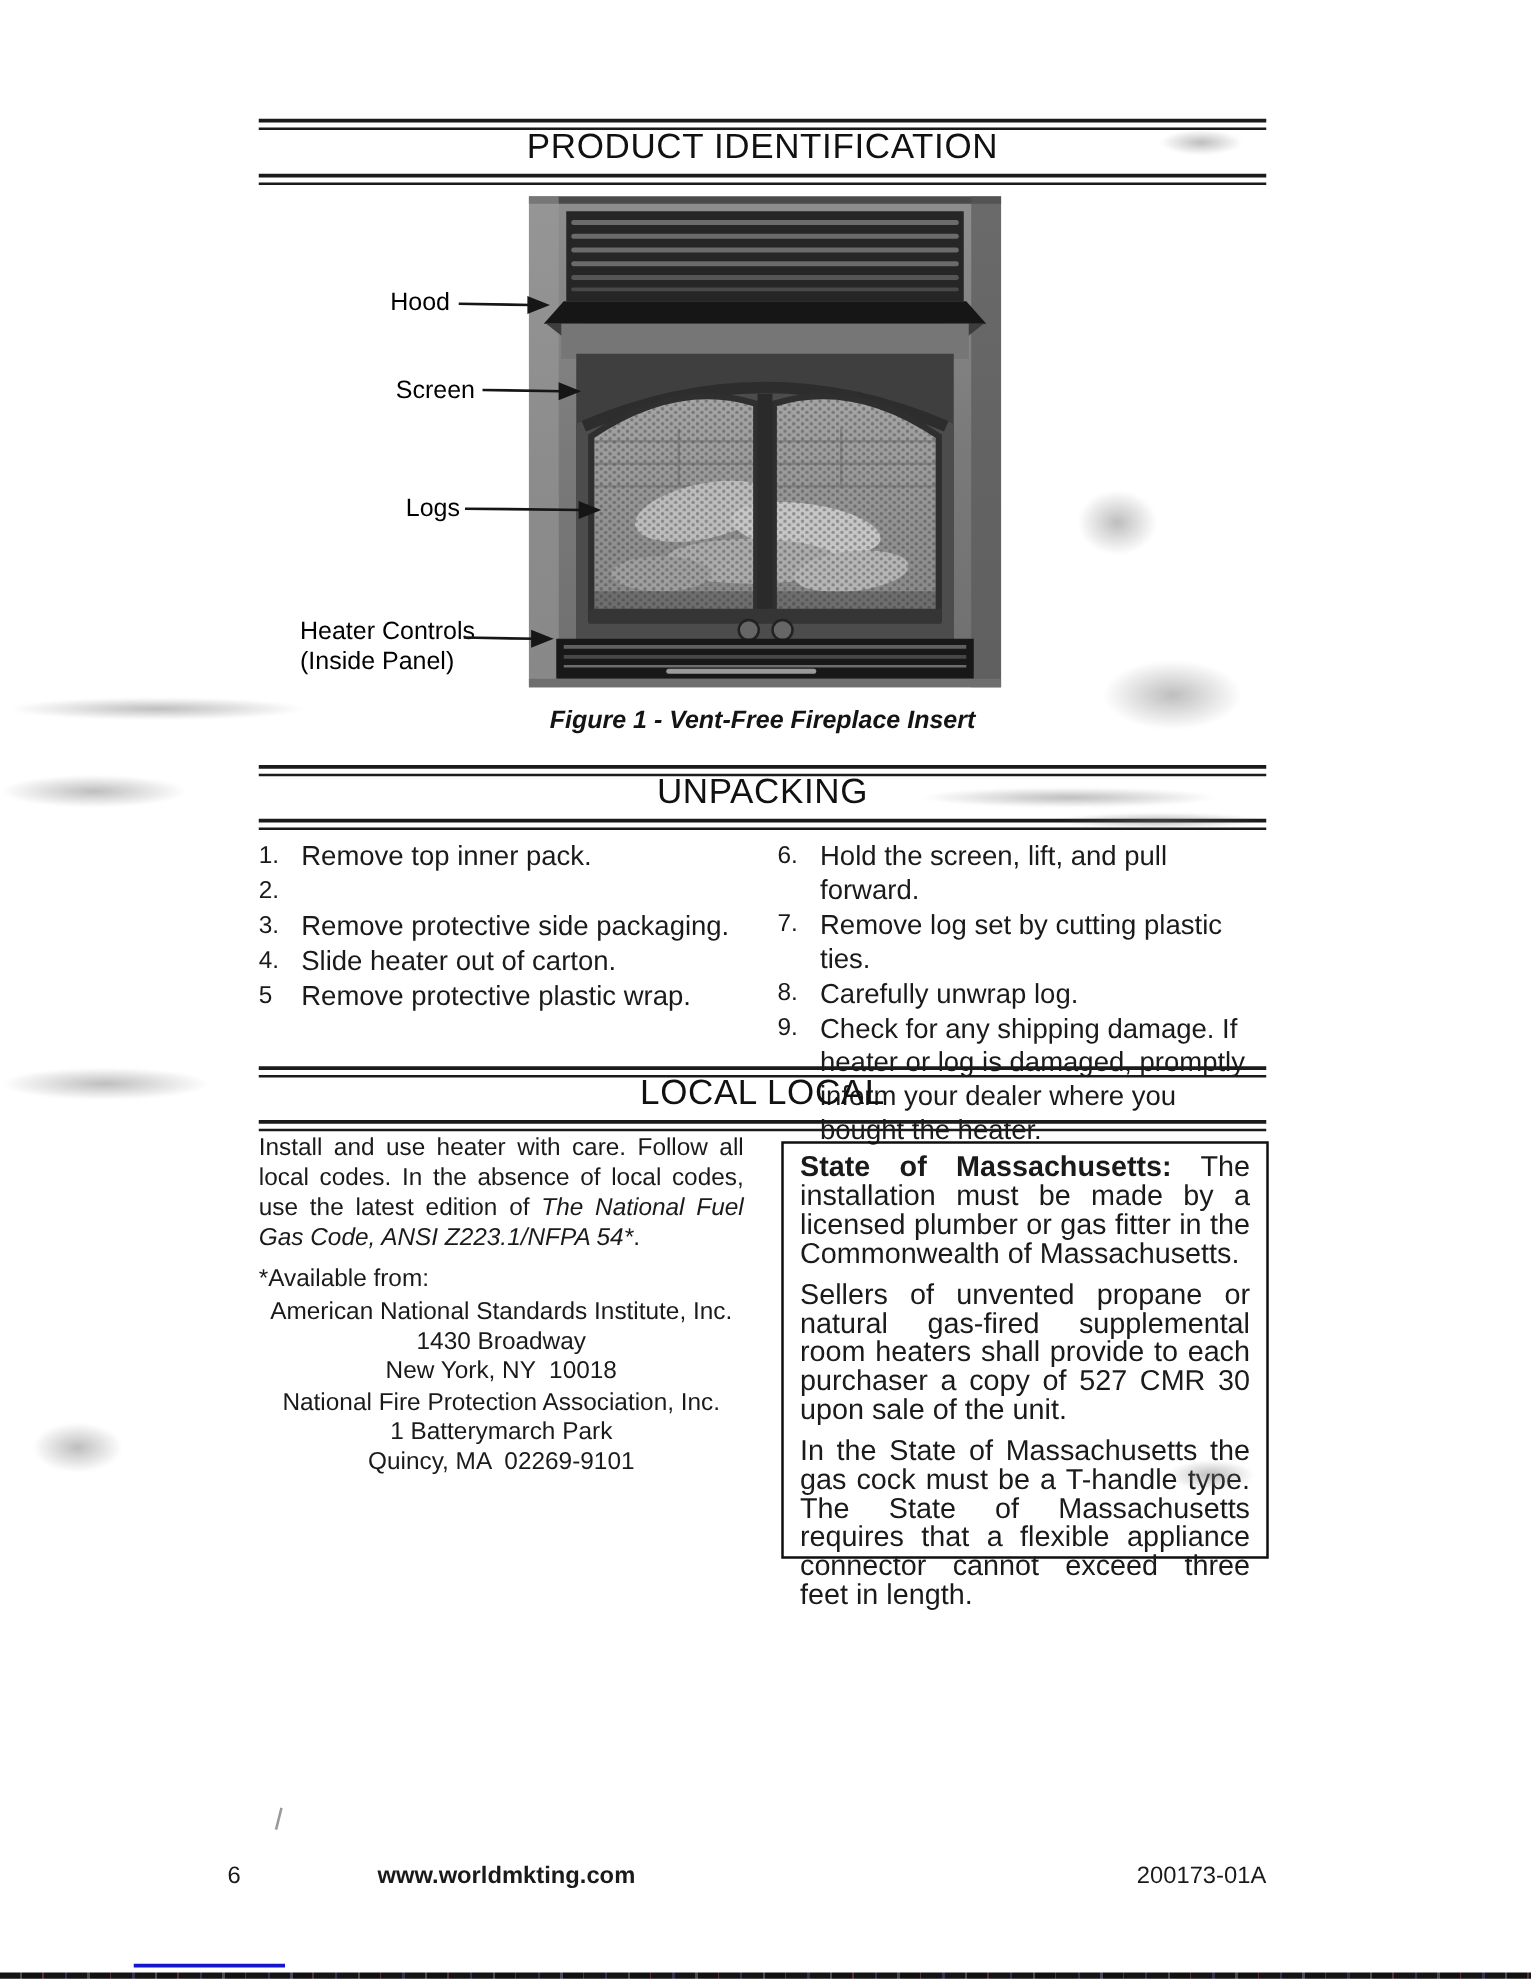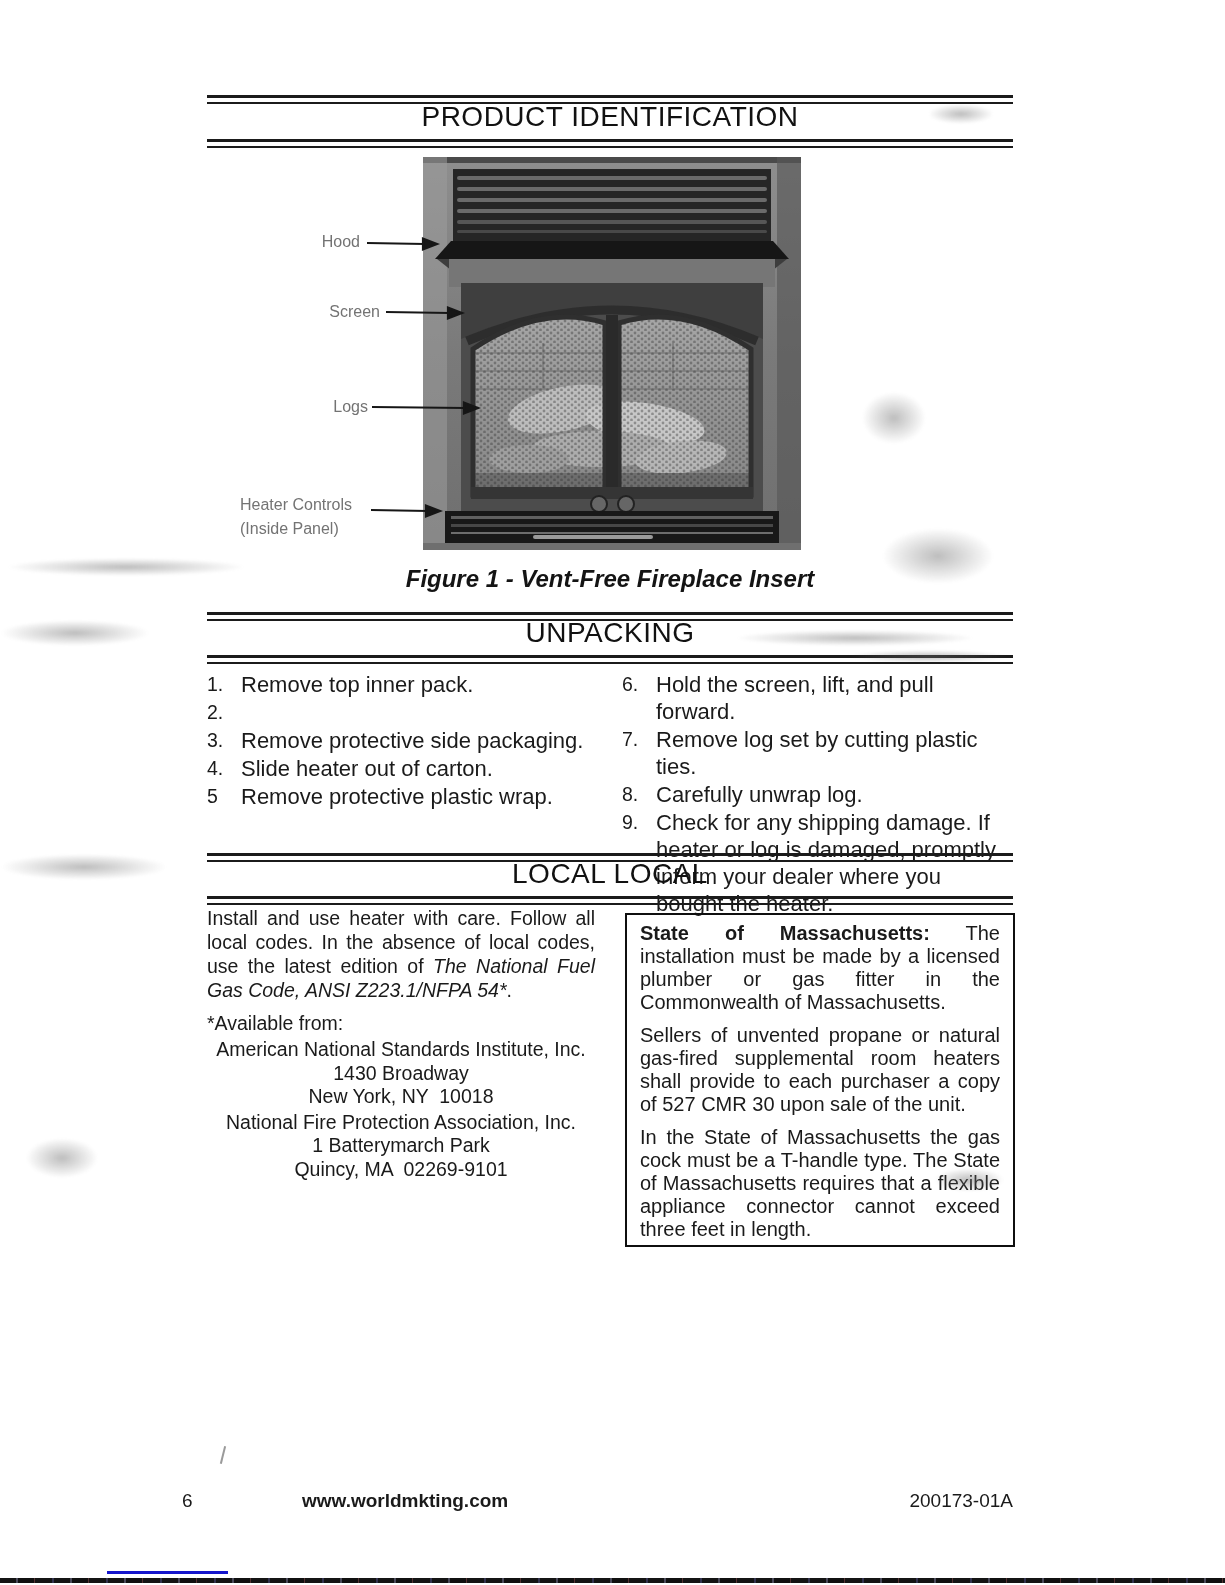--- a/index.html
+++ b/index.html
@@ -12,44 +12,44 @@
   .dblrule{
     position:absolute;left:207px;width:806px;height:4px;
     border-top:3px solid #1b1b1b;border-bottom:2px solid #1b1b1b;
   }
   .sec-title{
     position:absolute;left:207px;width:806px;text-align:center;
     font-weight:normal;font-size:28px;letter-spacing:.5px;color:#111;
   }
   
   .fig-label{
-    position:absolute;font-size:16px;color:#737373;line-height:24px;
+    position:absolute;font-size:20px;color:#000000;line-height:24px;
   }
   .r{text-align:right;}
   .fig-caption{
     position:absolute;left:207px;width:806px;text-align:center;
-    font-weight:bold;font-style:italic;font-size:24px;color:#141414;
+    font-weight:bold;font-style:italic;font-size:20px;color:#141414;
   }
   
   .steps-col{position:absolute;top:0;}
   .step{display:flex;margin:0 0 1px 0;}
   .step .num{width:34px;flex:0 0 34px;font-size:19.5px;line-height:27px;}
   .step .txt{font-size:22px;line-height:27px;}
   
   .just{text-align:justify;}
   .lc-left{position:absolute;left:207px;top:906px;width:388px;font-size:19.5px;line-height:24px;}
   .lc-left p{margin:0;}
   .it{font-style:italic;}
   .addr{line-height:23.5px;}
   .ctr{text-align:center;}
   .pre{white-space:pre-wrap;}
   .ma-box{
     position:absolute;left:625px;top:913px;width:390px;height:334px;
     border:2.5px solid #0f0f0f;box-sizing:border-box;
-    padding:7px 13px 0 13px;font-size:20px;line-height:23px;
+    padding:7px 13px 0 13px;font-size:23px;line-height:23px;
   }
   .ma-box p{margin:0 0 10px 0;}
   
   .footer{
     position:absolute;left:182px;top:1490px;width:831px;
     display:flex;align-items:baseline;font-size:19px;
   }
   .footer .pgnum{width:120px;}
   .footer .url{flex:1;text-align:left;font-weight:bold;}
   .footer .doc{width:160px;text-align:right;}

